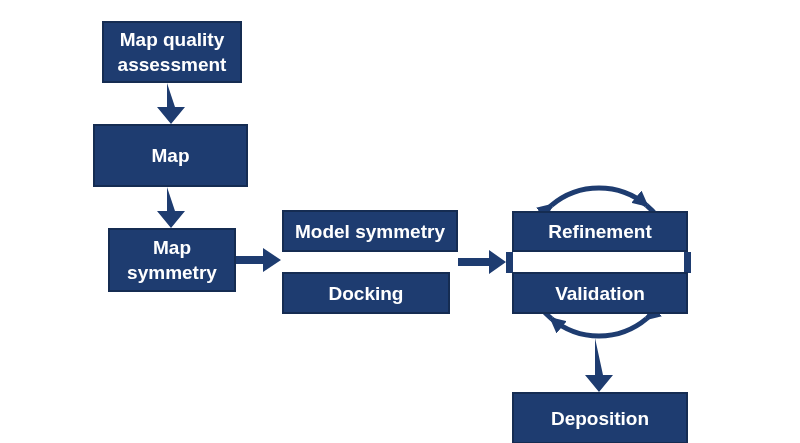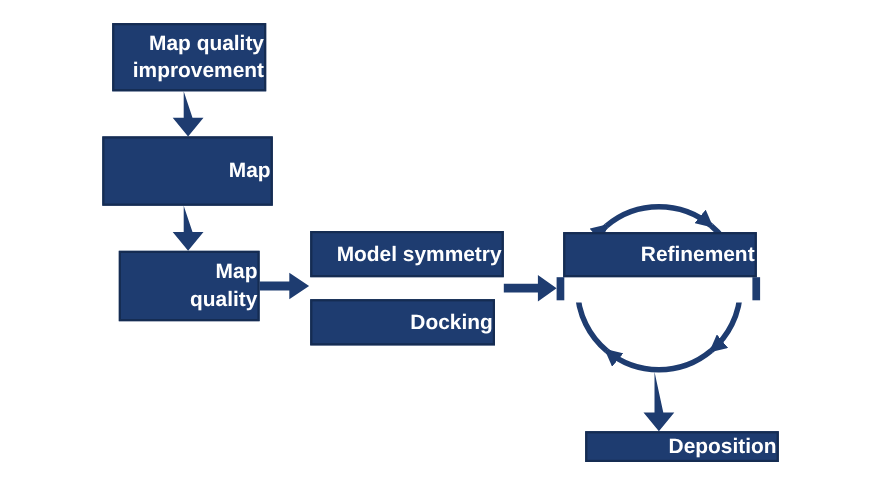--- a/index.html
+++ b/index.html
@@ -17,21 +17,21 @@
   .connectors{position:absolute;left:0;top:0;z-index:1;}
   .arrow{fill:var(--arrow);stroke:none;}
   .cycle-arc{fill:none;stroke:var(--arrow);stroke-width:5;}
   .marker-head{fill:var(--arrow);}
   .strip{position:absolute;z-index:2;background:var(--background);}
   .bar{position:absolute;z-index:3;background:var(--box-fill);}
   .box{
     position:absolute;z-index:4;box-sizing:border-box;
     background:var(--box-fill);border:2px solid var(--box-border);
     color:var(--text);font-weight:700;font-size:19px;line-height:25px;
-    display:flex;flex-direction:column;align-items:flex-end;justify-content:center;
+    display:flex;flex-direction:column;align-items:center;justify-content:center;
     text-align:center;
   }
 </style>
 </head>
 <body>
 
 <div class="stage">
 
   <svg class="connectors" width="800" height="443" viewBox="0 0 800 443">
     <defs>
@@ -51,42 +51,45 @@
     <path class="cycle-arc" marker-end="url(#ah)" d="M646.6 318.7 A74 74 0 0 1 551.4 318.7"></path>
     <path class="cycle-arc" marker-end="url(#ah)" d="M551.4 318.7 A74 74 0 0 1 551.4 205.3"></path>
   </svg>
 
   <div class="strip" style="left:513px;top:250px;width:171px;height:25px;"></div>
   <div class="bar" style="left:506px;top:252px;width:7px;height:21px;"></div>
   <div class="bar" style="left:684px;top:252px;width:7px;height:21px;"></div>
 
   <div class="box" style="left:102px;top:21px;width:140px;height:62px;">
     <div>Map quality</div>
-    <div>improvement</div>
+    <div>assessment</div>
   </div>
 
   <div class="box" style="left:93px;top:124px;width:155px;height:63px;">
     <div>Map</div>
   </div>
 
   <div class="box" style="left:108px;top:228px;width:128px;height:64px;">
     <div>Map</div>
-    <div>quality</div>
+    <div>symmetry</div>
   </div>
 
   <div class="box" style="left:282px;top:210px;width:176px;height:42px;">
     <div>Model symmetry</div>
   </div>
 
   <div class="box" style="left:282px;top:272px;width:168px;height:42px;">
     <div>Docking</div>
   </div>
 
   <div class="box" style="left:512px;top:211px;width:176px;height:41px;">
     <div>Refinement</div>
   </div>
 
+  <div class="box" style="left:512px;top:272px;width:176px;height:42px;">
+    <div>Validation</div>
+  </div>
 
-  <div class="box" style="left:532px;top:392px;width:176px;height:28px;">
+  <div class="box" style="left:512px;top:392px;width:176px;height:52px;">
     <div>Deposition</div>
   </div>
 
 </div>
 
 </body></html>

